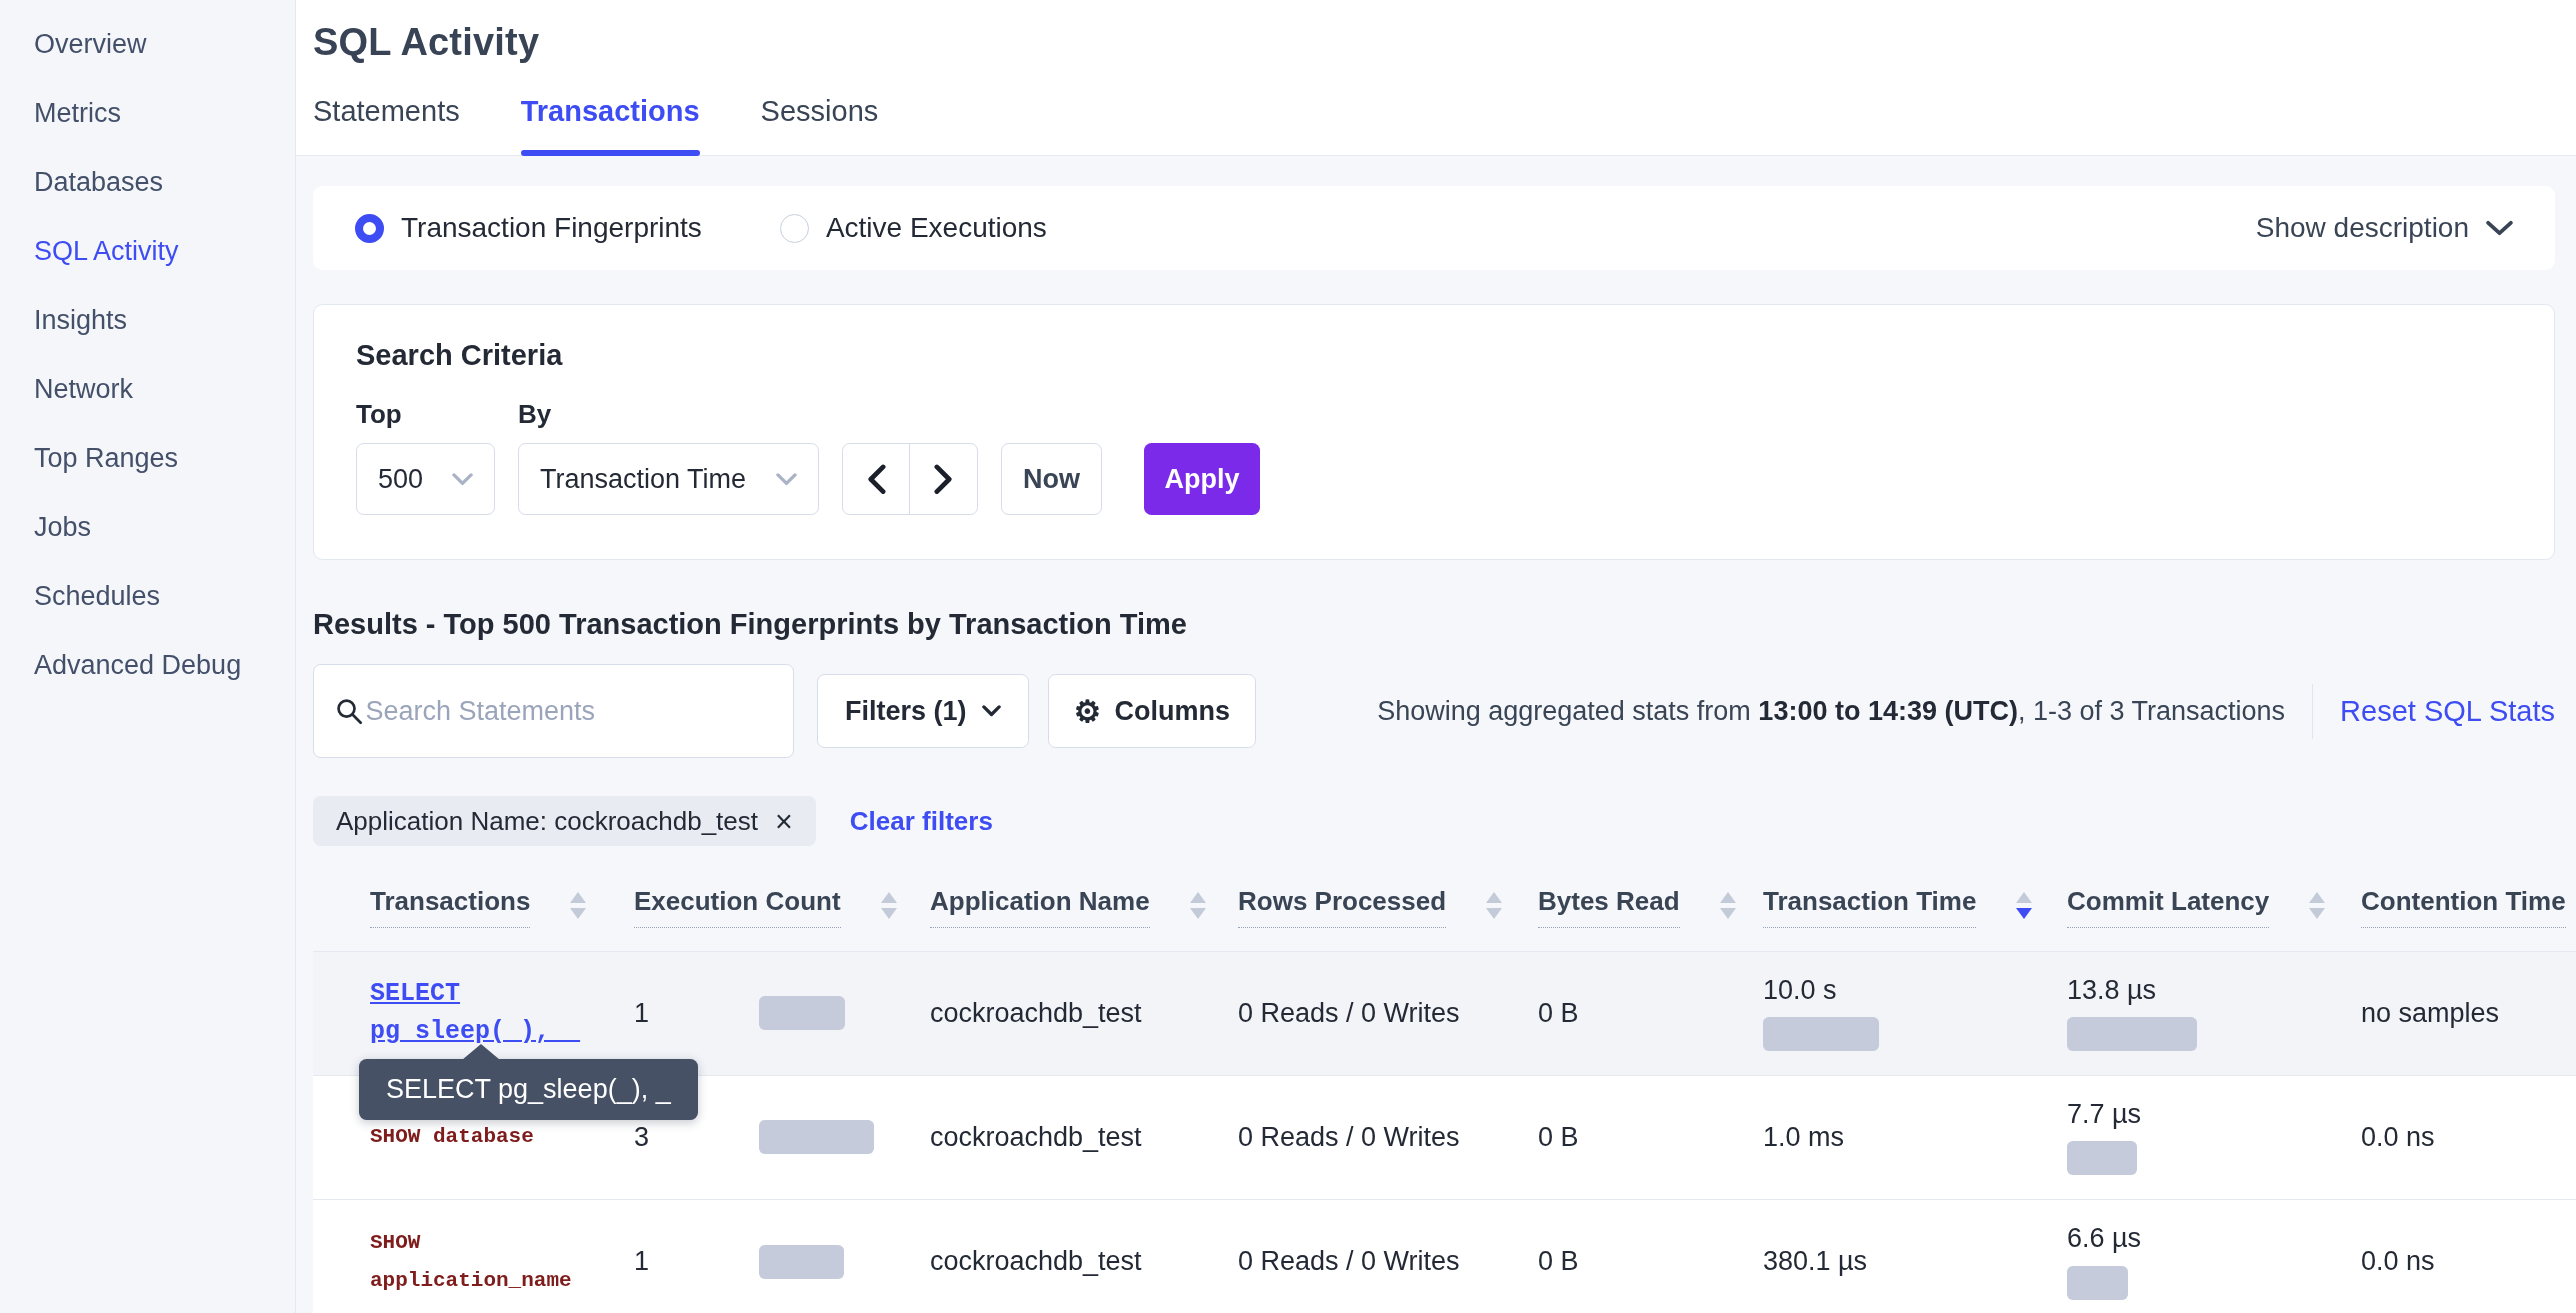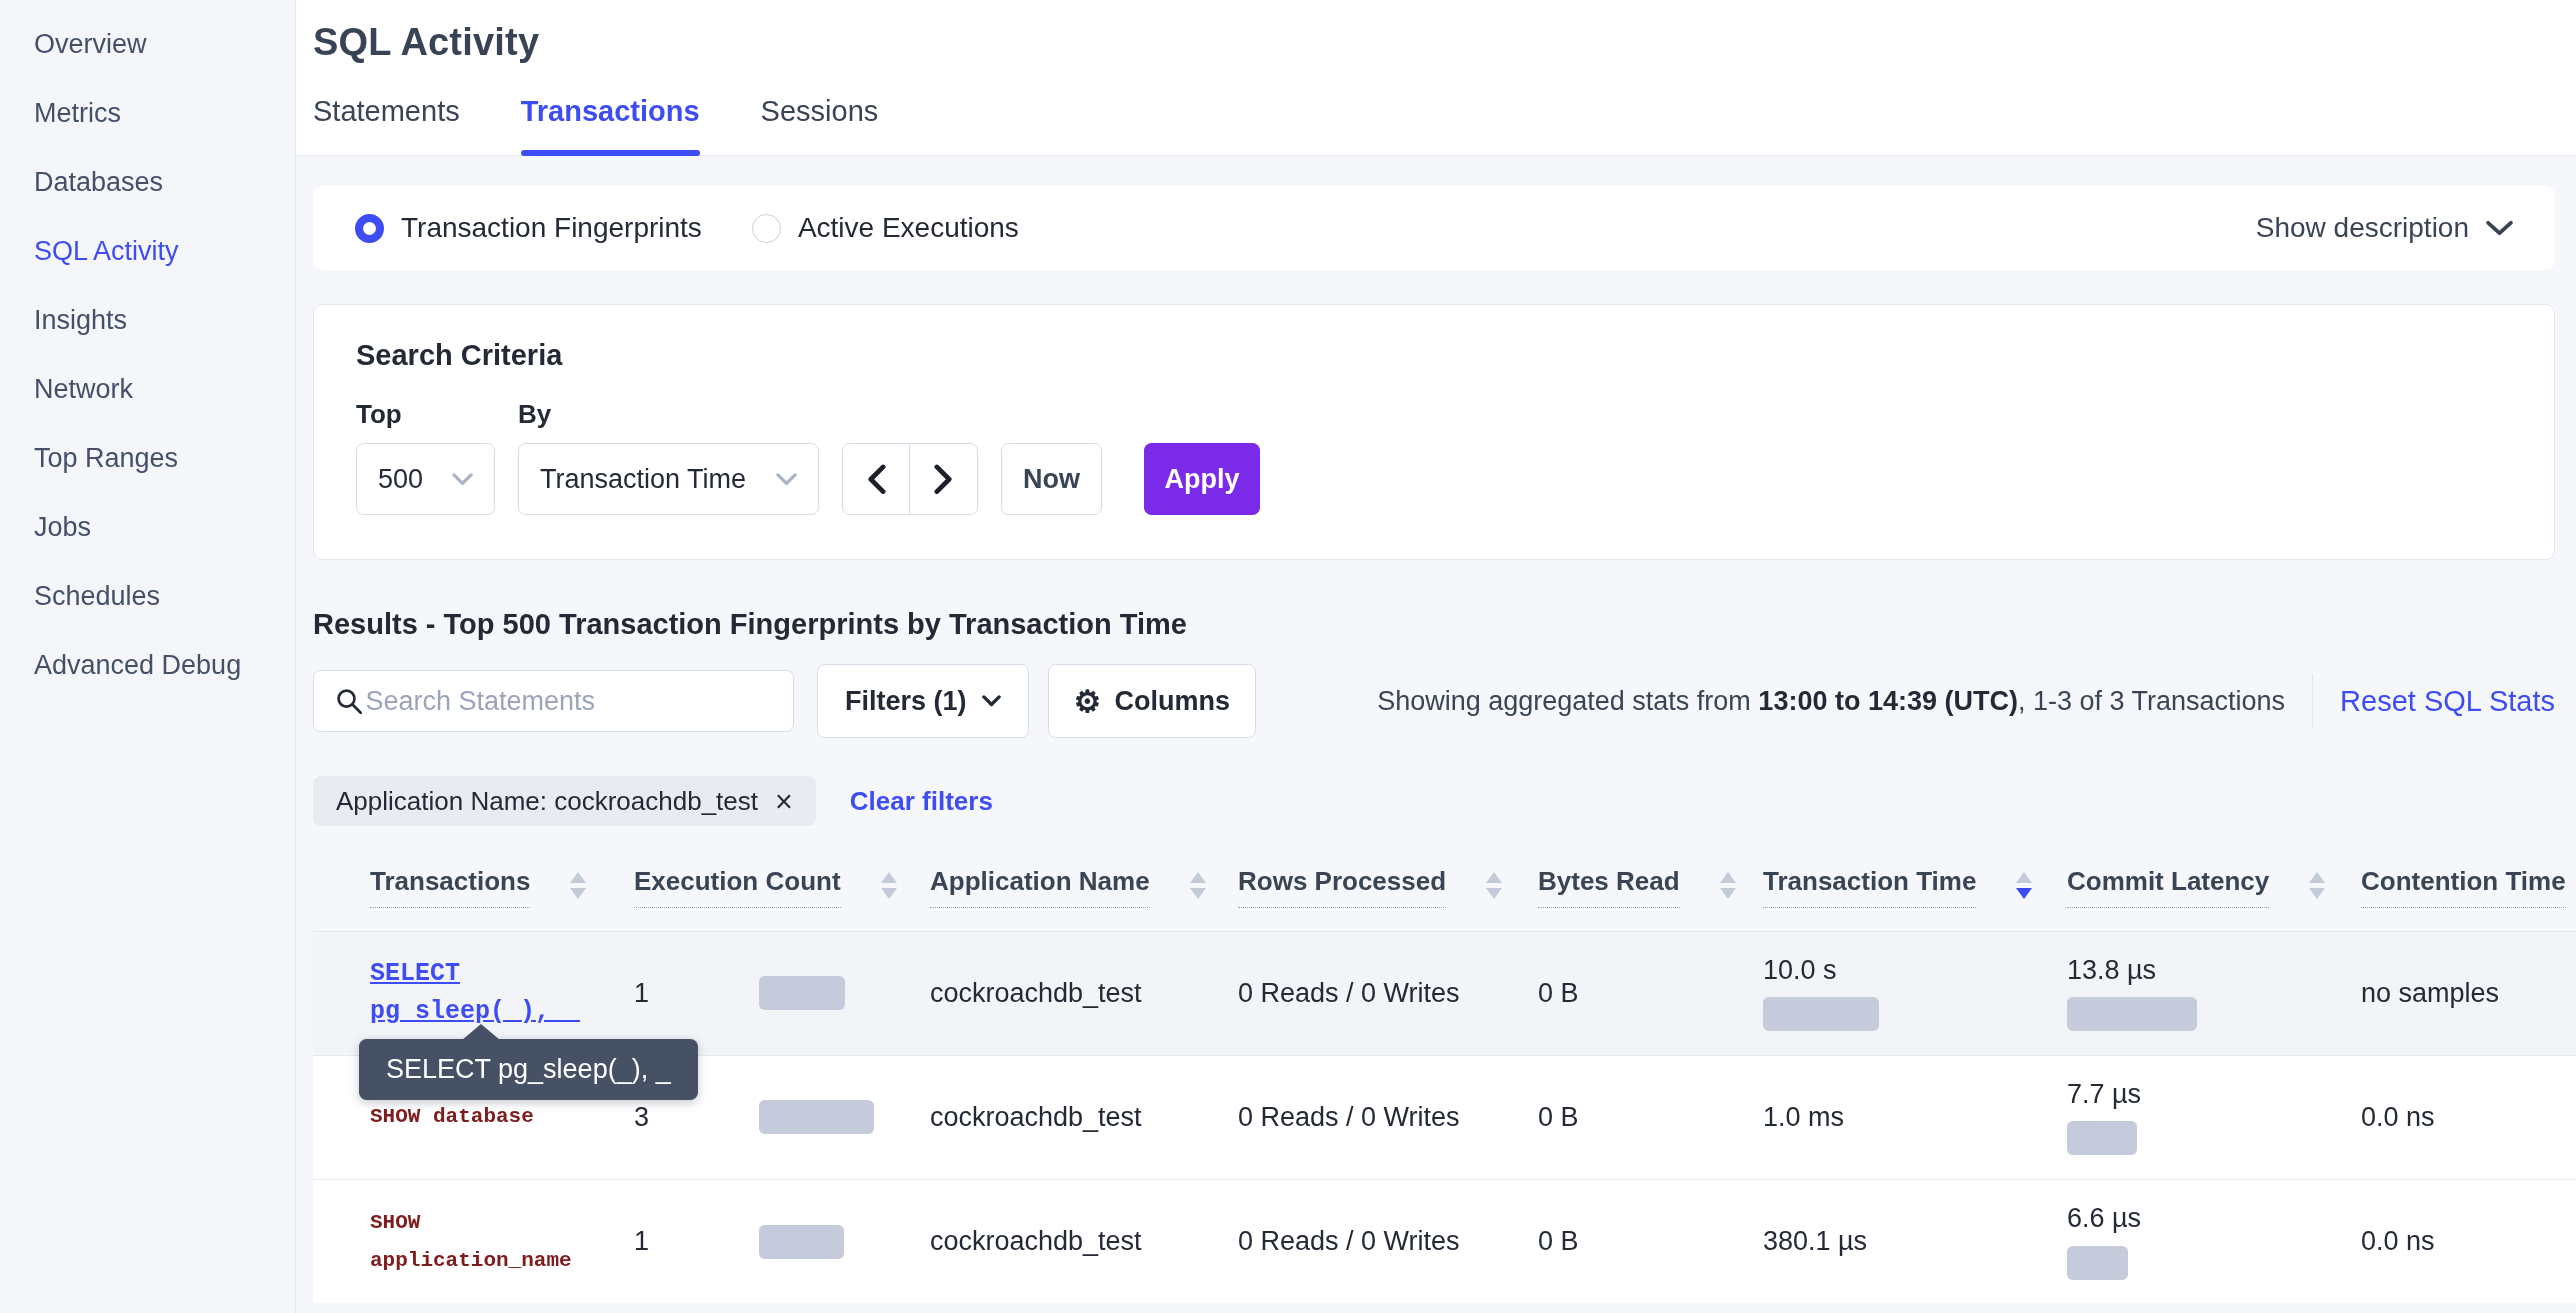--- a/index.html
+++ b/index.html
@@ -18,21 +18,21 @@
   .page-title { margin-top:21px; font-size:38px; font-weight:700; color:#384455; letter-spacing:0.2px; }
   .tabs { display:flex; gap:61px; margin-top:30.5px; }
   .tab { position:relative; padding-bottom:27px; font-size:29px; font-weight:500; color:#394455; cursor:pointer; }
   .tab.active { color:#3d4cf3; font-weight:600; }
   .tab.active::after { content:""; position:absolute; left:0; right:0; bottom:-1px; height:5.7px; border-radius:2.9px; background:#3d4cf3; }
 
   .content { padding:0 21px 0 17px; }
 
   
   .view-bar { margin-top:30.5px; height:84px; background:#fff; border-radius:9.5px; display:flex; align-items:center; justify-content:space-between; padding:0 42px; }
-  .radio-group { display:flex; align-items:center; gap:50px; }
+  .radio-group { display:flex; align-items:center; gap:78px; }
   .radio-opt { display:flex; align-items:center; gap:17px; cursor:pointer; }
   .radio-circle { width:29px; height:29px; border-radius:50%; background:#fff; }
   .radio-circle.on { border:8.6px solid #3d4cf3; }
   .radio-circle.off { border:1.9px solid #c7cfdc; }
   .radio-label { font-size:28px; color:#242a35; }
   .show-desc { display:flex; align-items:center; gap:17px; font-size:28px; color:#394455; cursor:pointer; }
 
   
   .search-card { margin-top:34px; background:#fff; border:1px solid #e2e7f0; border-radius:9.5px; padding:34px 42px 44px; }
   .card-heading { font-size:29px; font-weight:700; color:#242a35; }
@@ -47,21 +47,21 @@
   .time-label { margin-left:21px; flex:1; }
   .pn-group { display:flex; height:72px; border:1px solid #d6dce8; border-radius:7.6px; overflow:hidden; background:#fff; }
   .pn-btn { width:67px; display:flex; align-items:center; justify-content:center; cursor:pointer; }
   .pn-btn:first-child { border-right:1px solid #d6dce8; }
   .btn-now { width:101px; height:72px; border:1px solid #d6dce8; border-radius:7.6px; background:#fff; display:flex; align-items:center; justify-content:center; font-size:27px; font-weight:600; color:#394455; cursor:pointer; }
   .btn-apply { width:116px; height:72px; margin-left:19px; border-radius:7.6px; background:#7a2ae8; display:flex; align-items:center; justify-content:center; font-size:27px; font-weight:700; color:#fff; cursor:pointer; }
 
   
   .results-heading { margin-top:48px; font-size:29px; font-weight:700; color:#242a35; }
   .toolbar { margin-top:23px; display:flex; align-items:center; }
-  .search-box { width:481px; height:62px; background:#fff; border:1px solid #d7dde8; border-radius:7.6px; display:flex; align-items:center; padding:0 21px; gap:2px; }
+  .search-box { width:481px; height:94px; background:#fff; border:1px solid #d7dde8; border-radius:7.6px; display:flex; align-items:center; padding:0 21px; gap:2px; }
   .search-box input { border:none; outline:none; background:transparent; font-size:27px; color:#242a35; width:100%; font-family:"Liberation Sans", sans-serif; }
   .search-box input::placeholder { color:#9aa4ba; }
   .btn-filters { margin-left:23px; height:74px; padding:0 27px; display:flex; align-items:center; gap:15.3px; font-size:27px; font-weight:700; color:#242a35; background:#fff; border:1px solid #d7dde8; border-radius:7.6px; cursor:pointer; }
   .btn-columns { margin-left:19px; height:74px; padding:0 25px; display:flex; align-items:center; gap:13.3px; font-size:27px; font-weight:700; color:#242a35; background:#fff; border:1px solid #d7dde8; border-radius:7.6px; cursor:pointer; }
   .gear { font-size:30.5px; line-height:1; color:#242a35; }
   .toolbar-right { margin-left:auto; display:flex; align-items:center; }
   .stats { font-size:27px; color:#394455; white-space:nowrap; }
   .stats b { color:#242a35;margin-top:16px; }
   .vdivider { width:1px; height:55px; background:#dfe5ee; margin:0 27px; }
   .reset-link { font-size:29px; color:#3d4cf3; font-weight:500; white-space:nowrap; cursor:pointer; }

